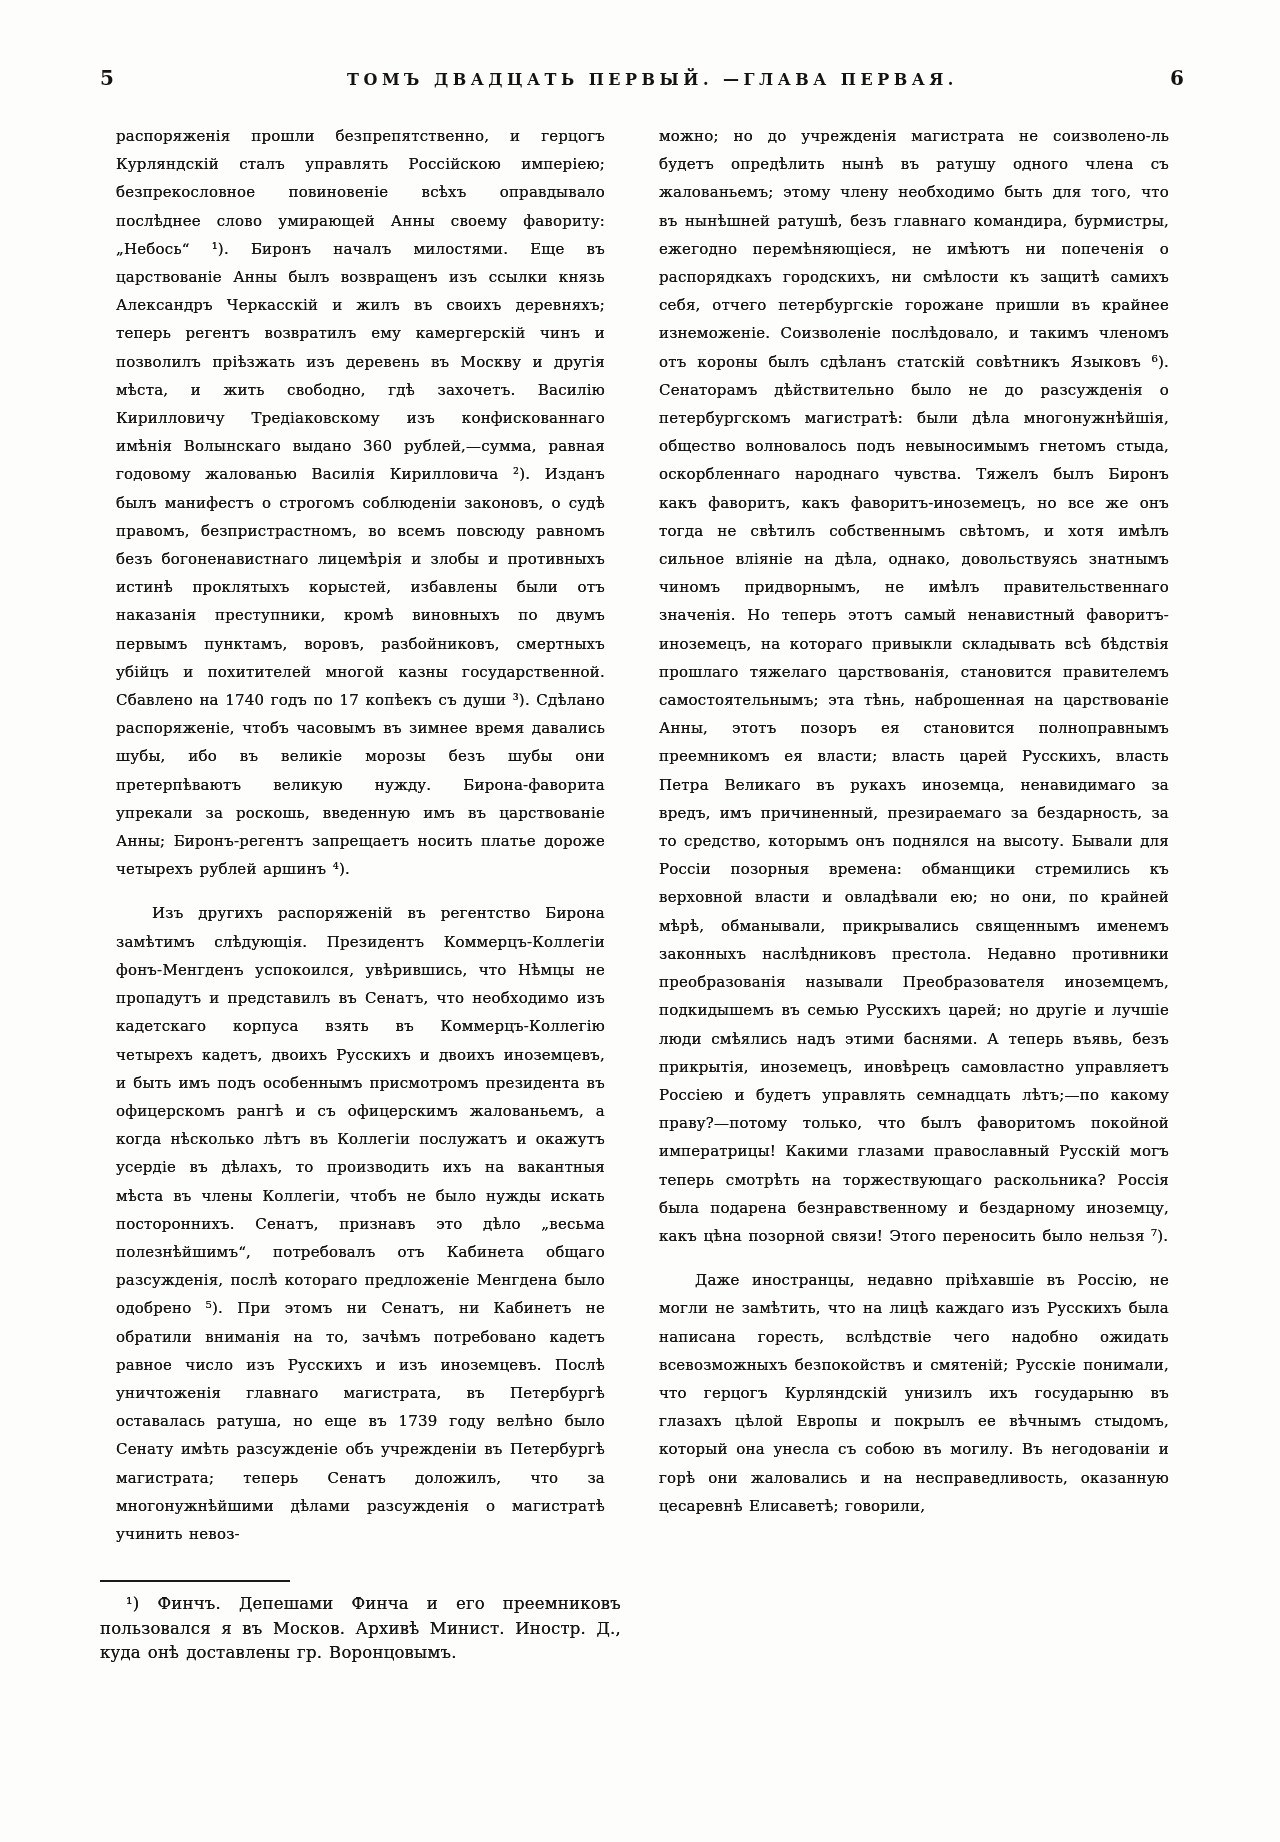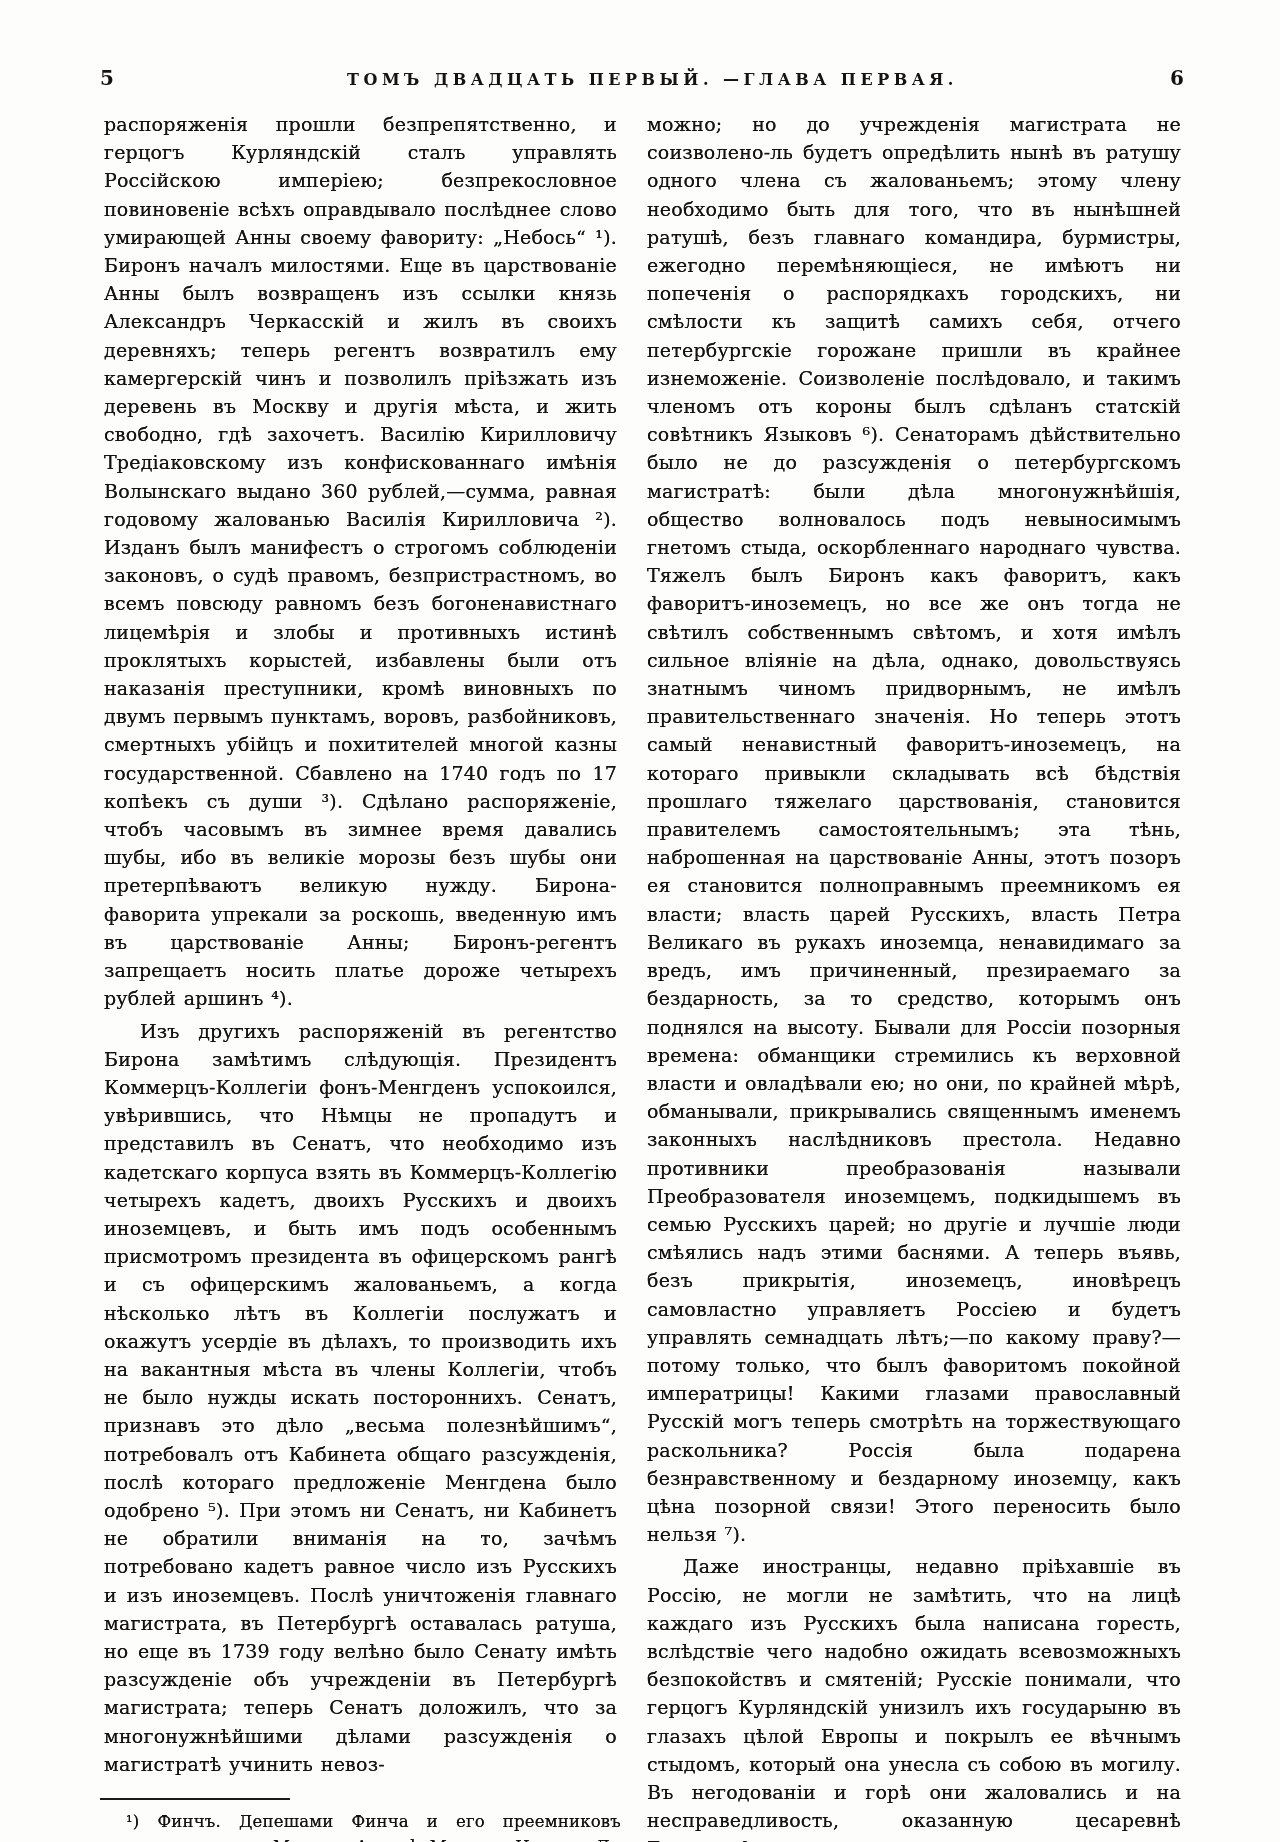--- a/index.html
+++ b/index.html
@@ -46,22 +46,22 @@
     gap: 22px;
     align-items: flex-start;
   }
   .col {
     display: flex;
     flex-direction: column;
   }
   .col-left  { width: 521px; }
   .col-right { width: 542px; align-items: center; }
   .body-text p.paragraph {
-    margin: 4px;
-    font-size: 19px;
+    margin: 16px;
+    font-size: 15px;
     line-height: 28.2px;
     text-align: justify;
     letter-spacing: 0.2px;
     word-spacing: 1.5px;
     text-shadow: 0 0 0.5px rgba(10,10,10,0.85);
   }
   .body-text p.paragraph.indent { text-indent: 36px; }
   .footnote-separator {
     border: 0;
     border-top: 2.5px solid #1c1a17;

